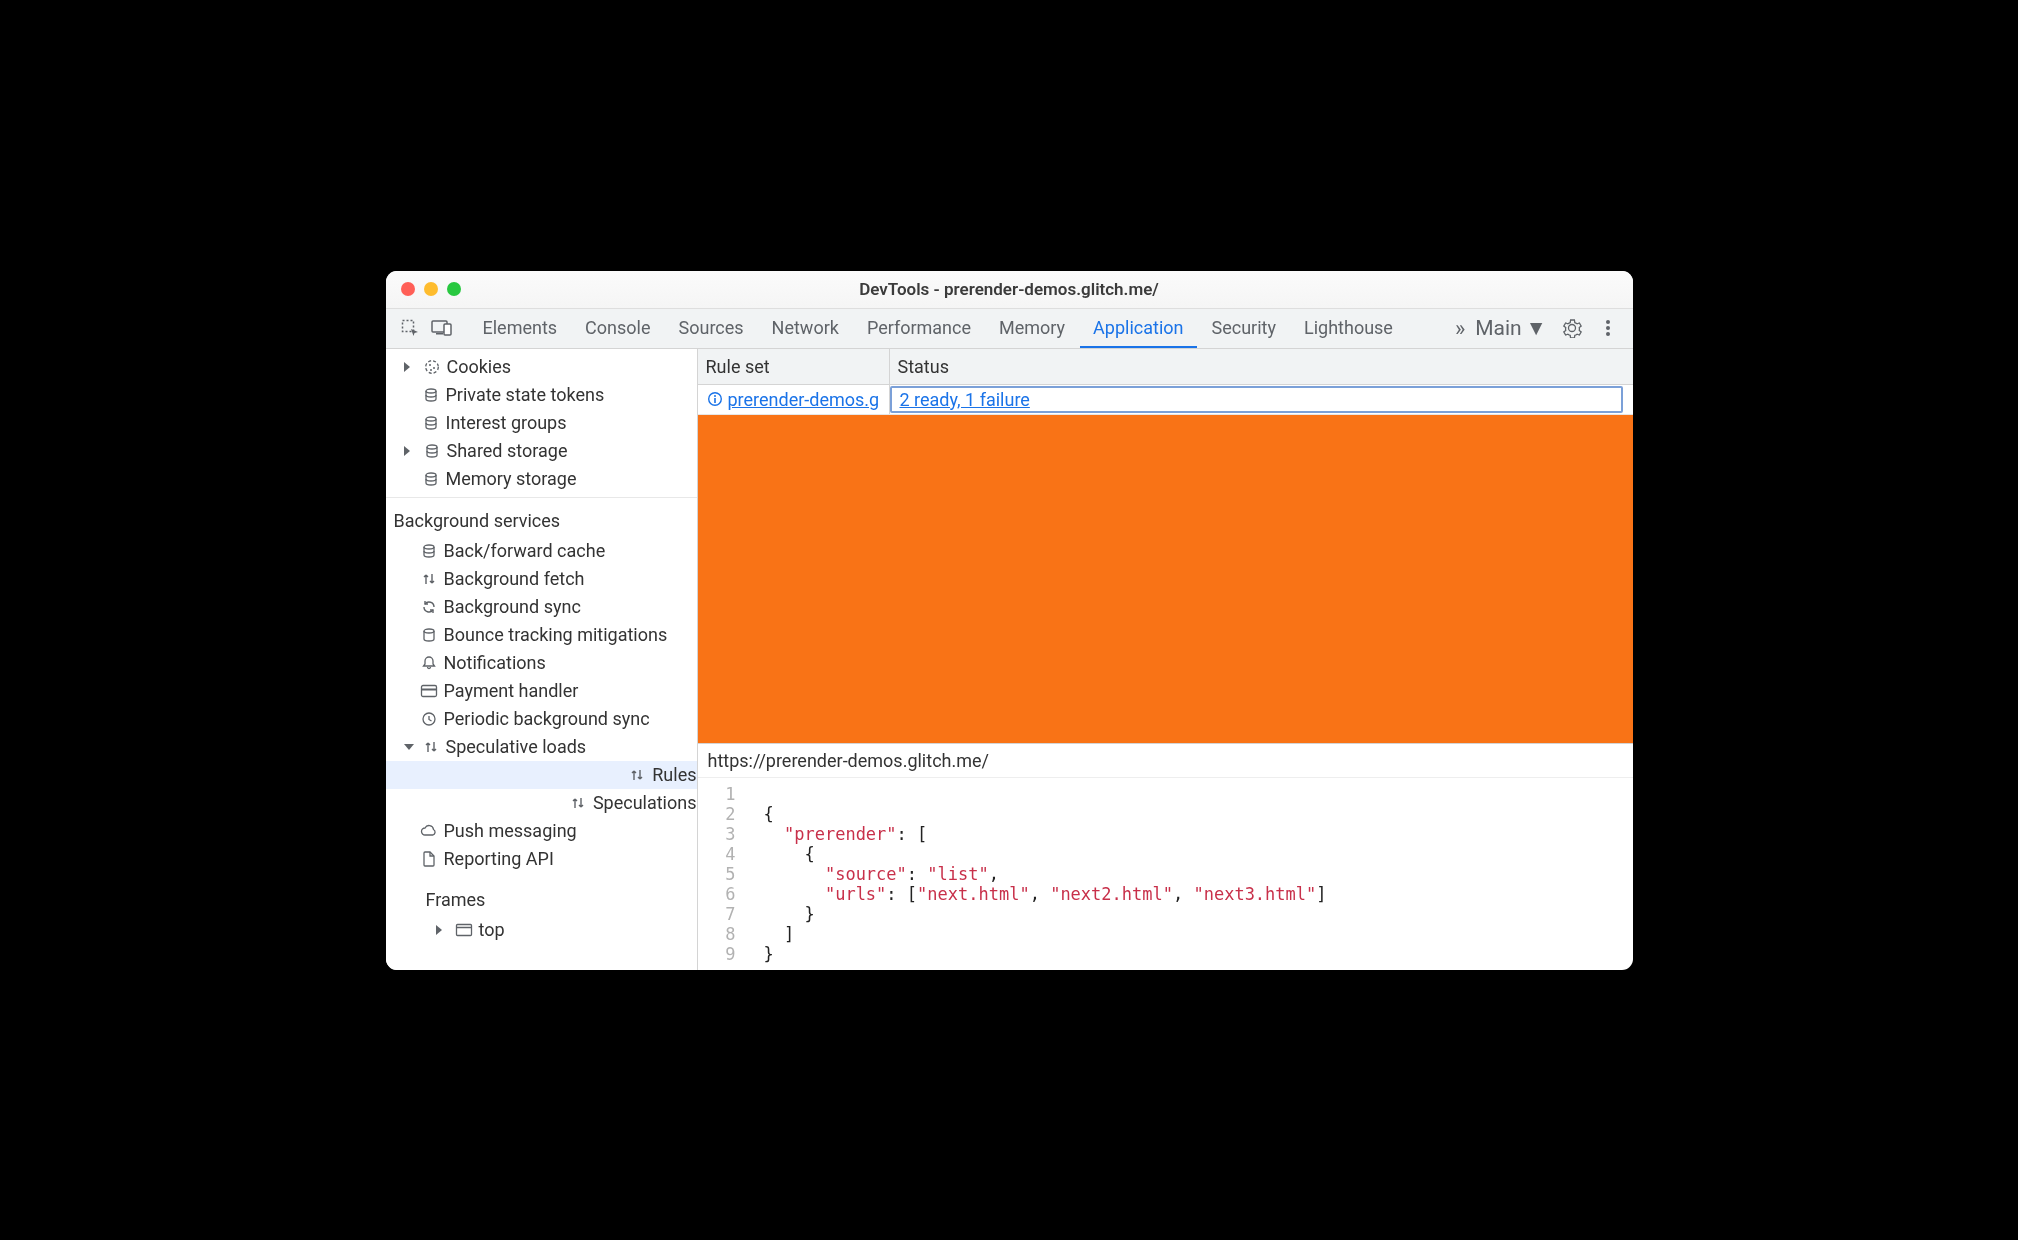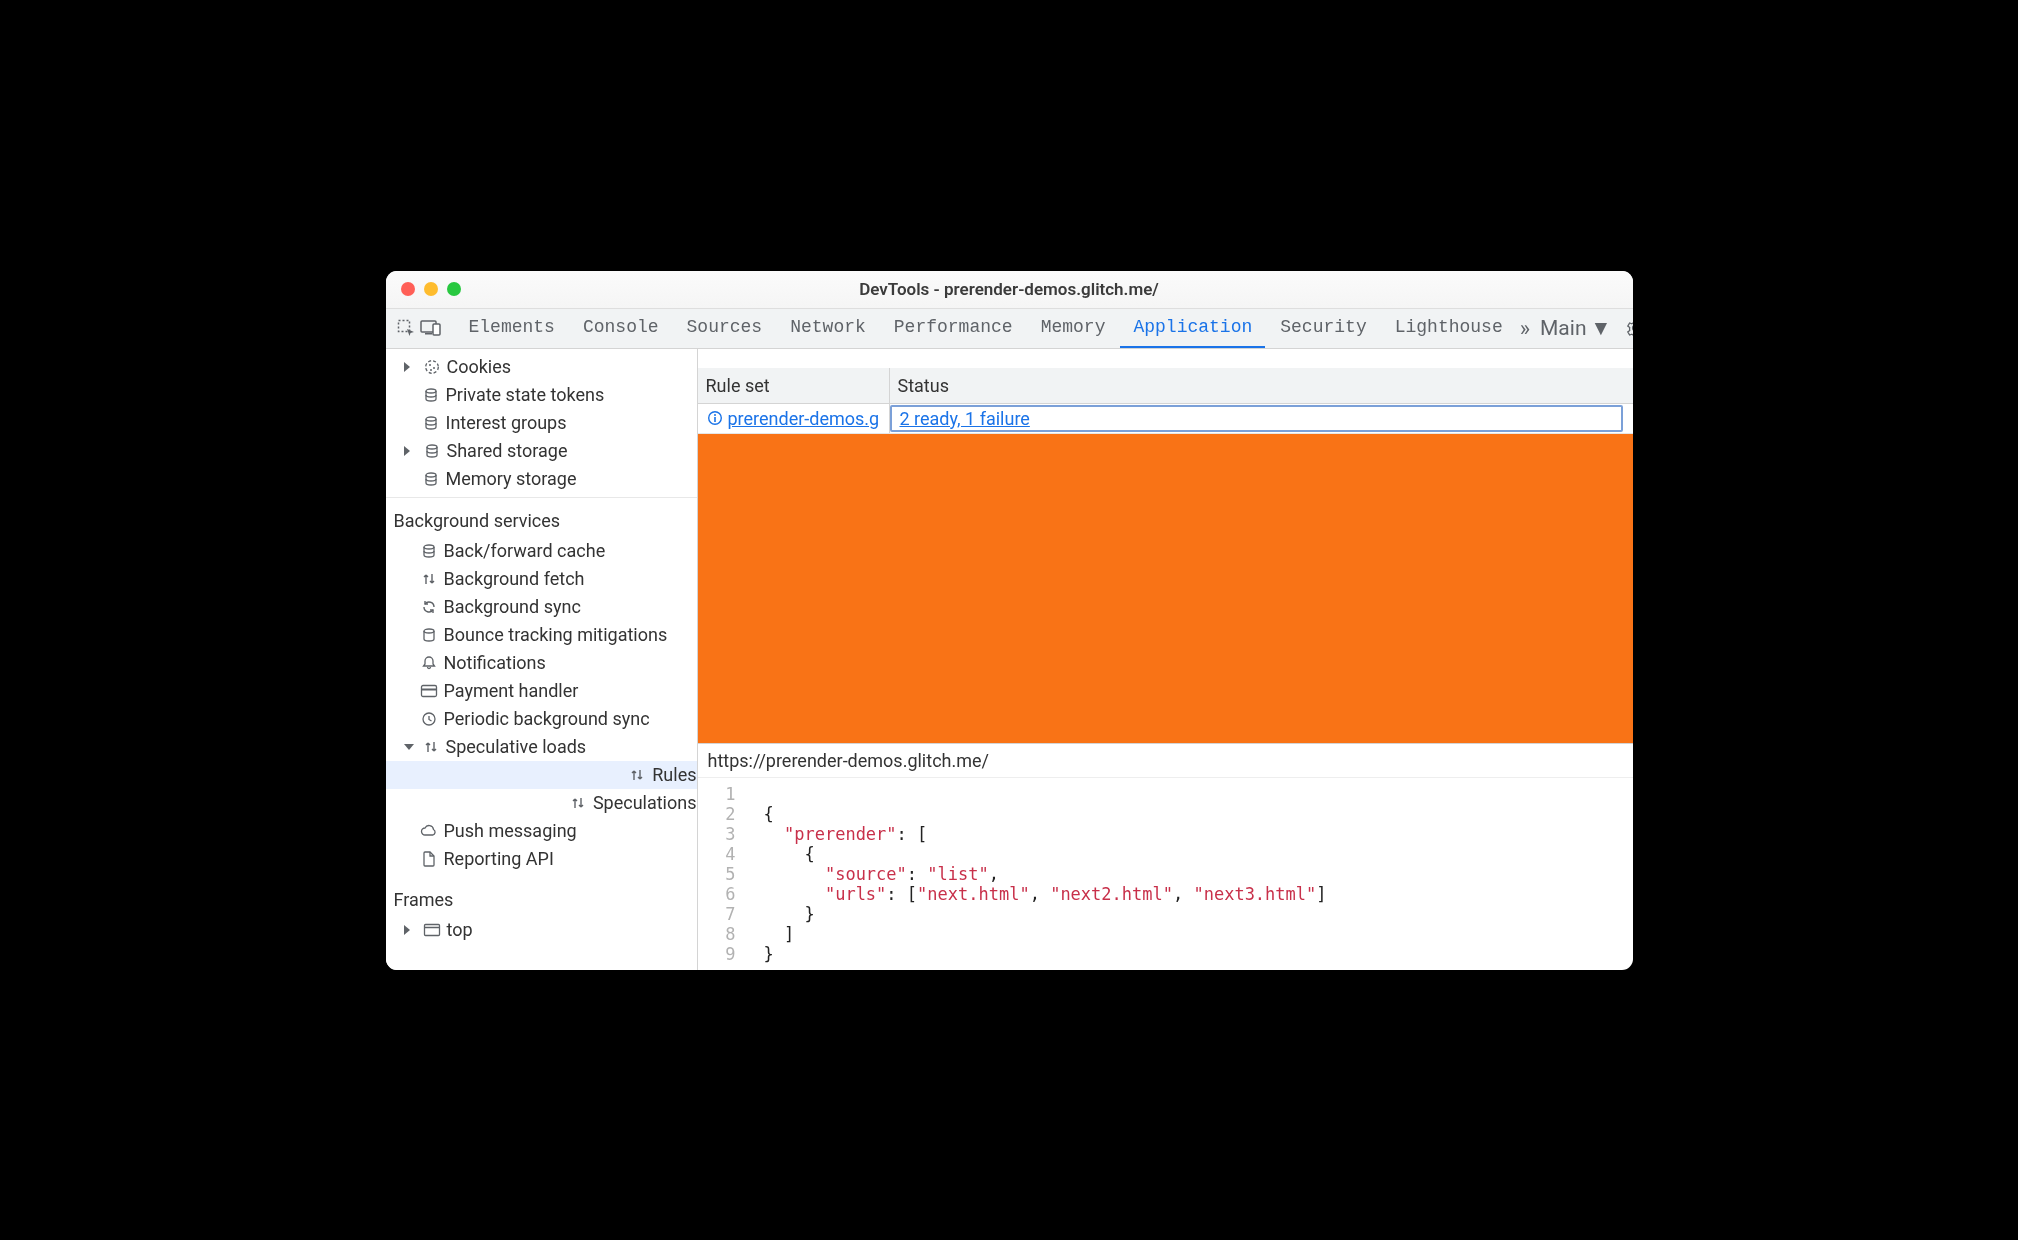--- a/index.html
+++ b/index.html
@@ -74,21 +74,20 @@
   flex: 1;
 }
 .tab {
   display: flex;
   align-items: center;
   padding: 8px 13px;
   color: #5f6368;
   font-size: 18px;
   cursor: pointer;
   border-bottom: 2px solid transparent;
-  font-family: Liberation Mono, monospace;
 }
 .tab.active {
   color: #1a73e8;
   border-bottom-color: #1a73e8;
 }
 .toolbar-right {
   display: flex;
   align-items: center;
   gap: 14px;
   padding-right: 8px;
@@ -156,21 +155,20 @@
   flex-direction: column;
   overflow: hidden;
 }
 .grid-header {
   display: flex;
   height: 36px;
   border-bottom: 1px solid #d4d4d4;
   background: #f1f3f4;
   font-size: 18px;
   color: #333;
-  margin-top: 19px;
 }
 .col {
   display: flex;
   align-items: center;
   padding: 0 8px;
 }
 .col1 { width: 192px; border-right: 1px solid #d4d4d4; }
 .col2 { flex: 1; }
 .grid-body {
   flex: 1;
@@ -460,21 +458,21 @@
             <span class="t-icon">
                 <svg width="14" height="16" viewBox="0 0 14 16">
                   <path d="M3 1h5l4 4v9a1 1 0 01-1 1H3a1 1 0 01-1-1V2a1 1 0 011-1z" fill="none" stroke="#5f6368" stroke-width="1.3"></path>
                   <path d="M8 1v4h4" fill="none" stroke="#5f6368" stroke-width="1.3"></path>
                 </svg>
               </span>
             <span>Reporting API</span>
           </div>
         </div>
 
-        <div class="tree-section" style="border-bottom:none;">
+        <div class="tree-section" style="border-bottom:none;padding-left:32px;">
           <div class="section-title">Frames</div>
           <div class="tree-row">
             <span class="caret collapsed"></span>
             <span class="t-icon">
                 <svg width="18" height="14" viewBox="0 0 18 14">
                   <rect x="1.5" y="1.5" width="15" height="11" rx="1" fill="none" stroke="#5f6368" stroke-width="1.3"></rect>
                   <path d="M1.5 4.5h15" stroke="#5f6368" stroke-width="1.3"></path>
                 </svg>
               </span>
             <span>top</span>

